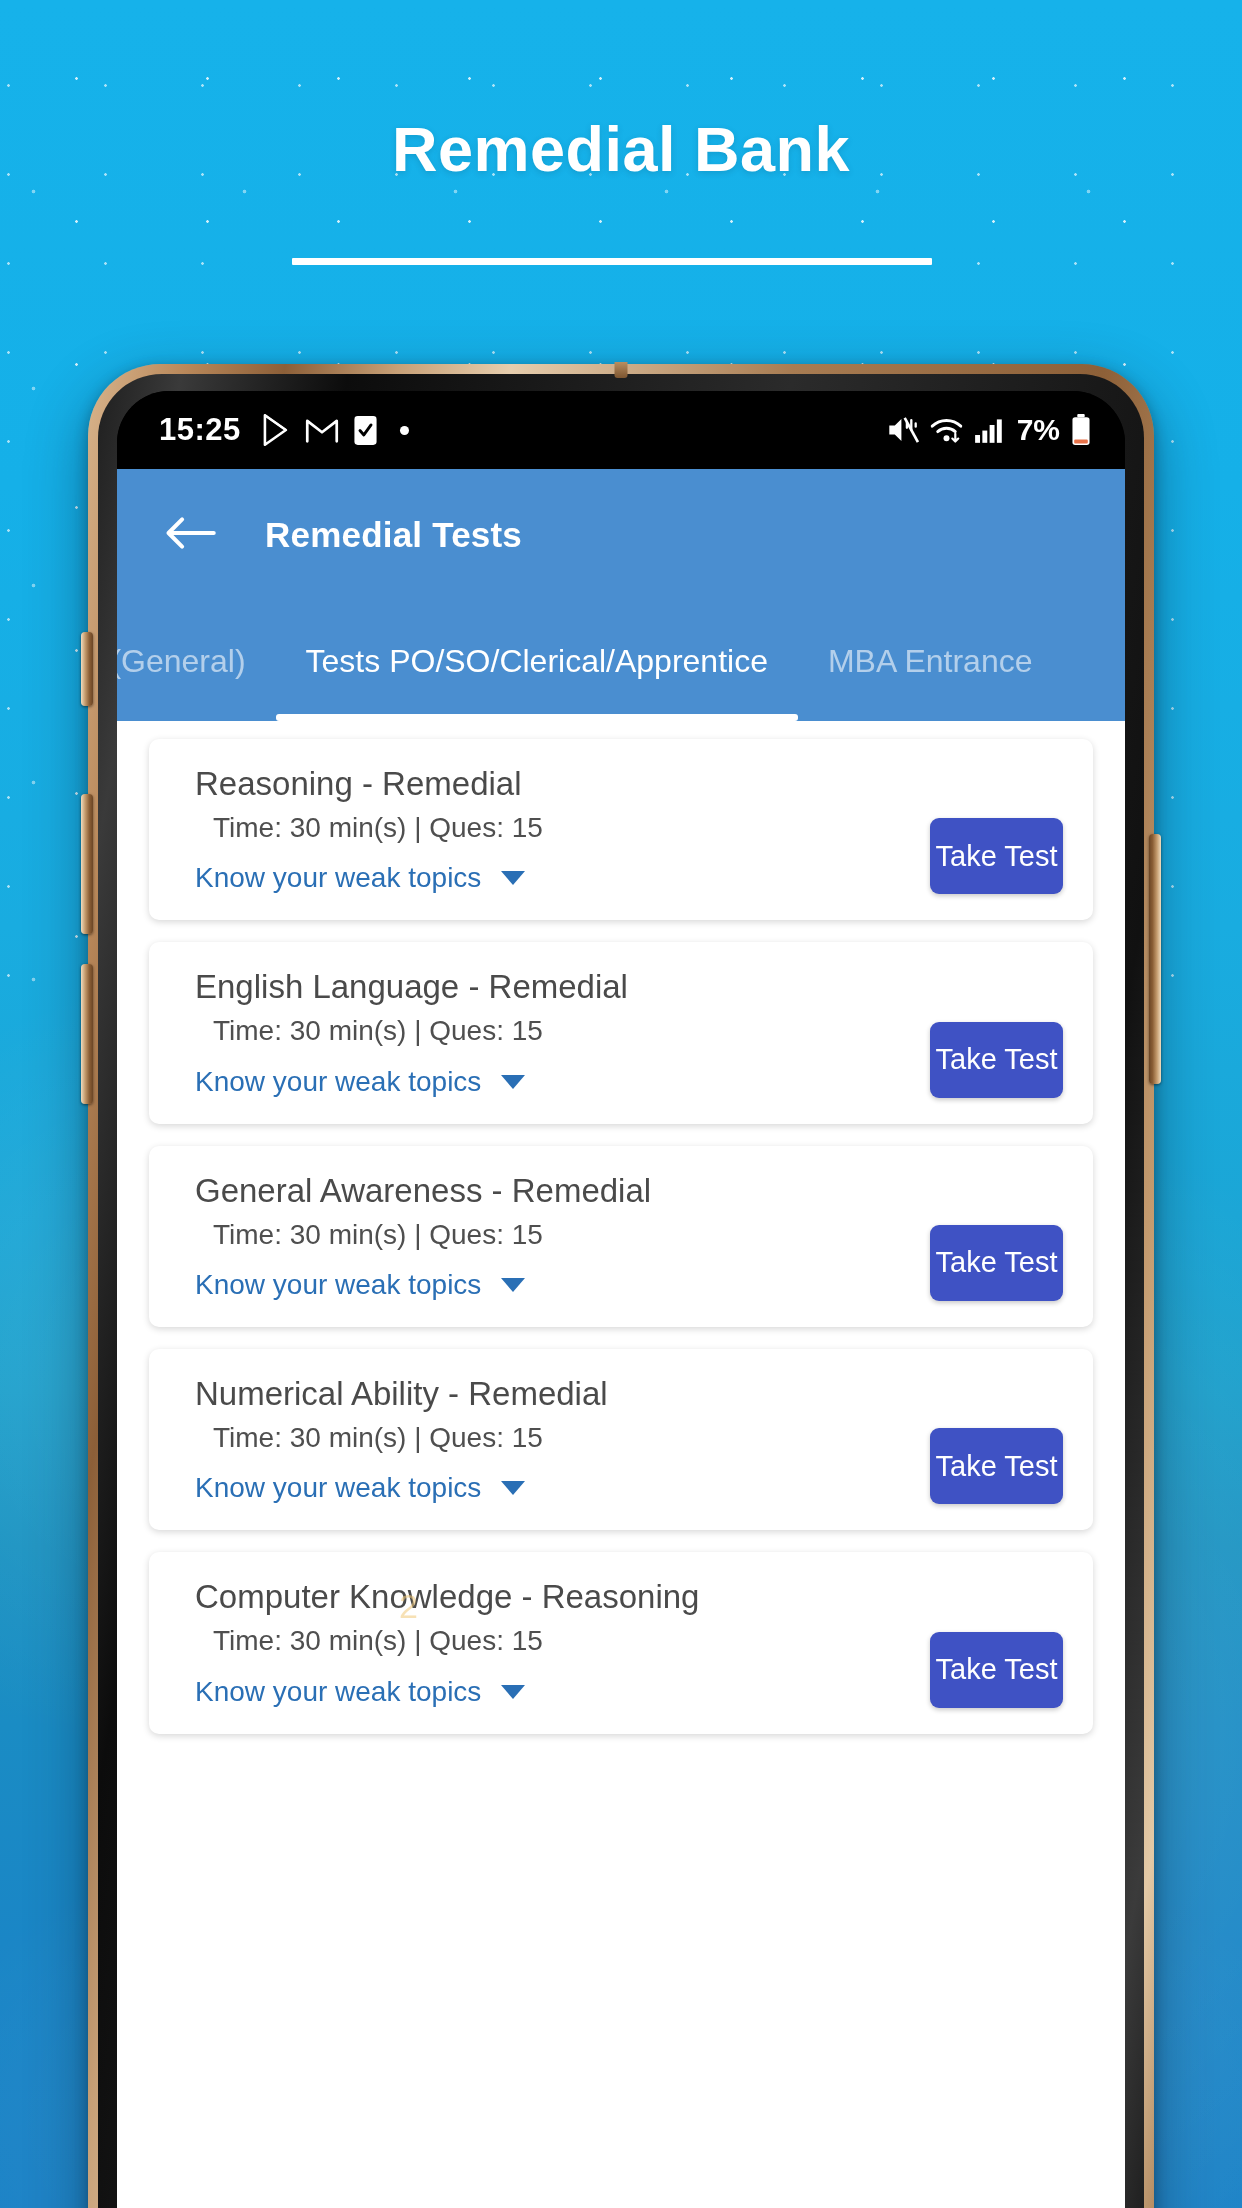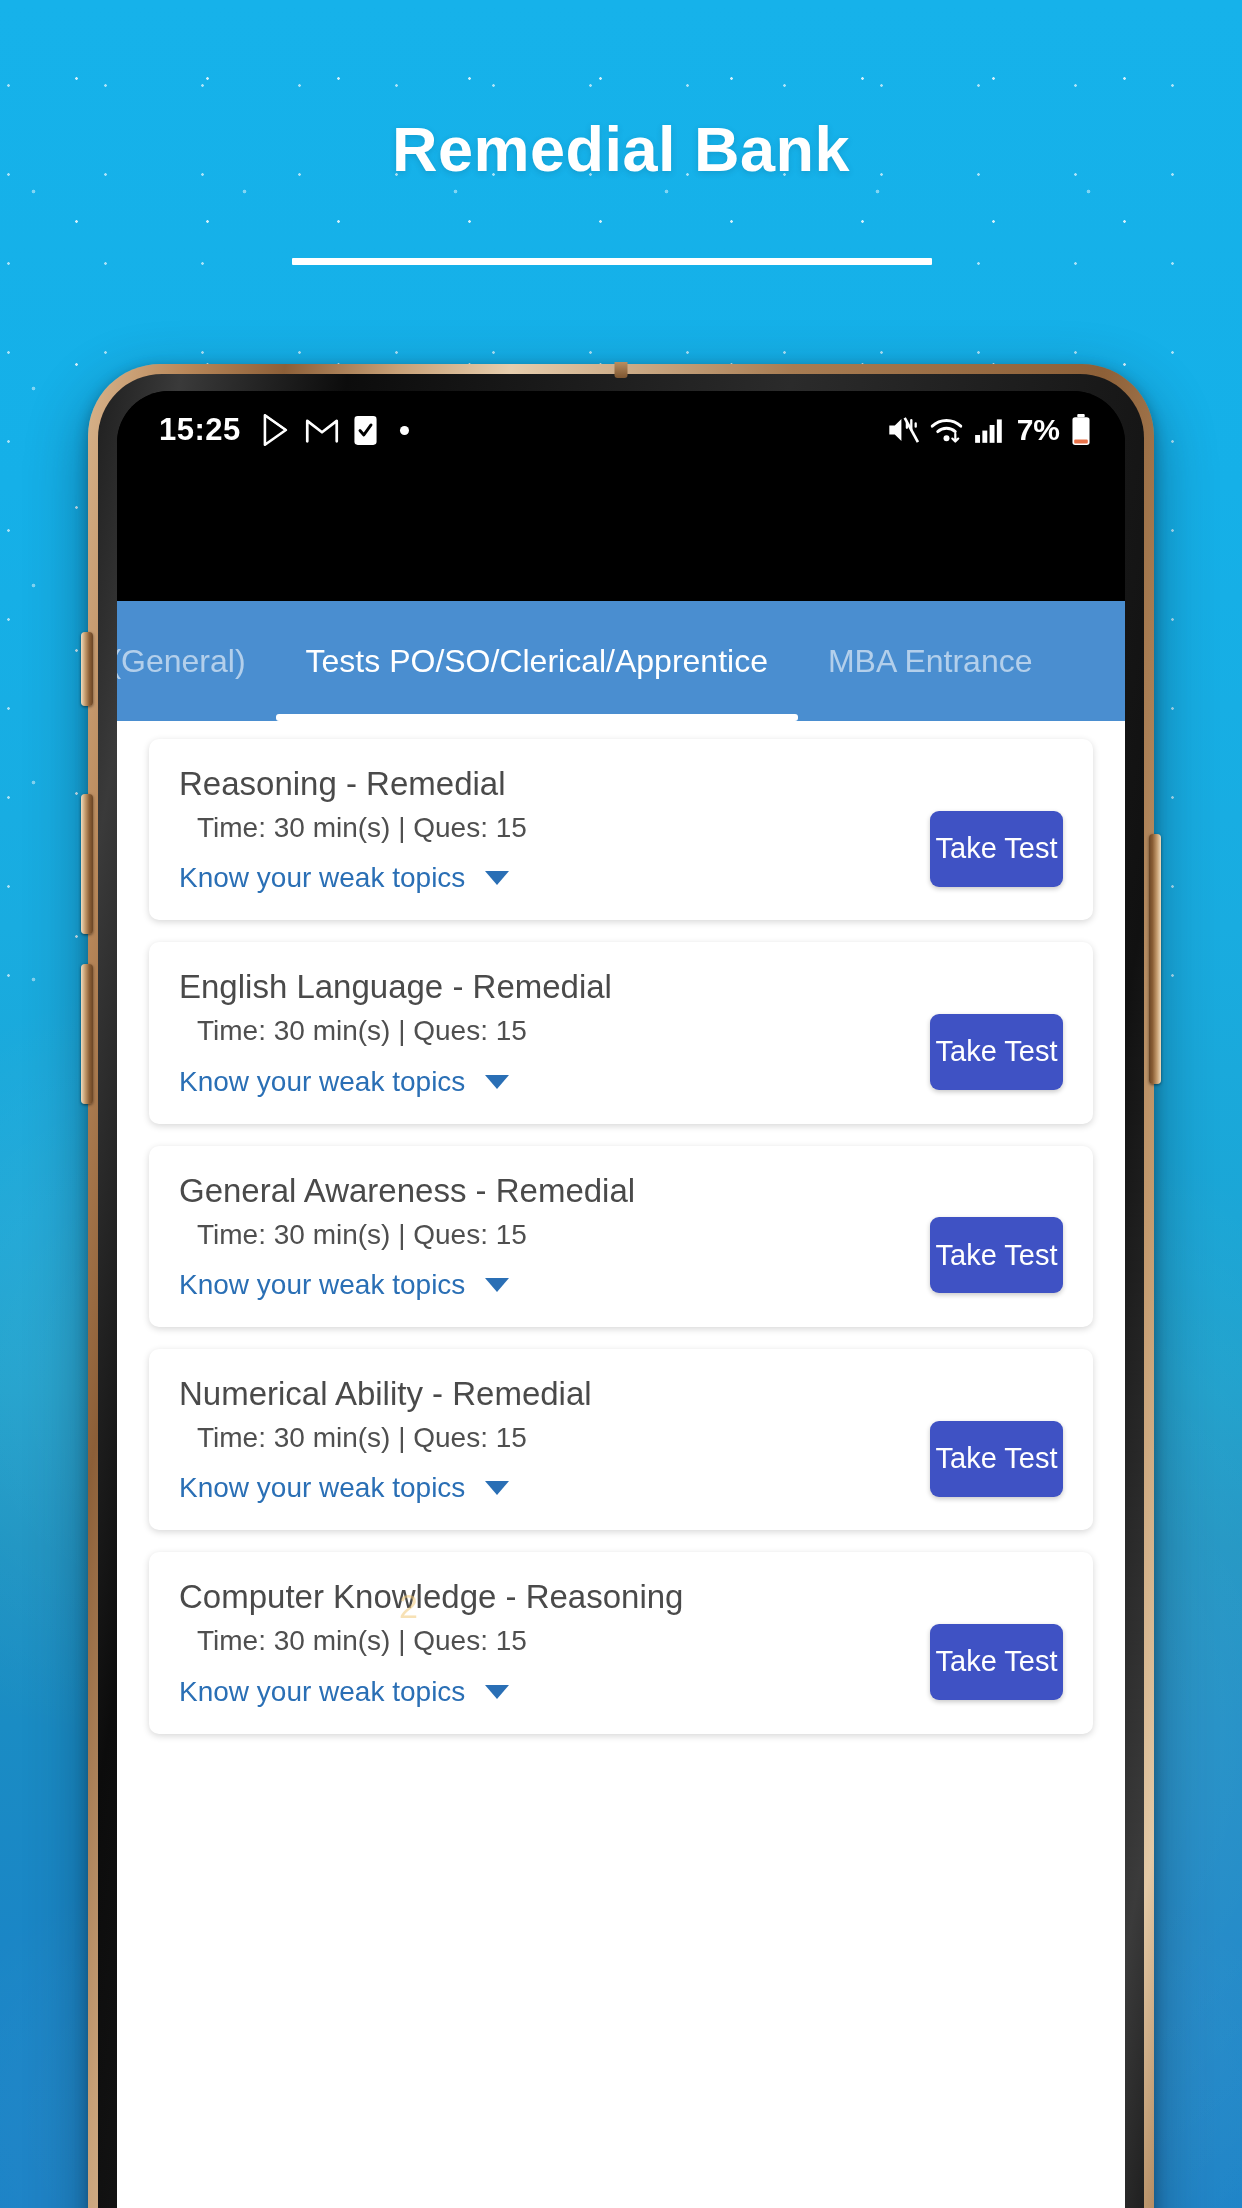--- a/index.html
+++ b/index.html
@@ -172,22 +172,22 @@
     overflow:hidden;
     z-index:1;
   }
   .test-card{
     position:relative;
     margin:0 32px 22px 32px;
     background:#ffffff;
     border-radius:10px;
     box-shadow:0 2px 7px rgba(0,0,0,.16);
     min-height:178px;
-    padding:26px 30px 26px 30px;
-    display:flex; align-items:center;
+    padding:26px 30px 26px 46px;
+    display:flex; align-items:flex-end;
   }
   .card-info{ flex:1; min-width:0; }
   .card-title{
     font-size:33px; color:#4a4a4a; font-weight:normal;
     line-height:1.18; margin-bottom:6px;
     white-space:nowrap;
   }
   .card-meta{
     font-size:28px; color:#4f4f4f; line-height:1.3; margin-bottom:16px;
     white-space:nowrap;
@@ -295,20 +295,30 @@
           <span class="sicon">
             <svg width="20" height="32" viewBox="0 0 18 30">
                 <rect x="5.5" y="0" width="7" height="3" rx="1" fill="#fff"></rect>
                 <rect x="1" y="3" width="16" height="26" rx="2.5" fill="#fff"></rect>
                 <rect x="2.6" y="24" width="12.8" height="3.7" rx="1" fill="#e8734a"></rect>
               </svg>
           </span>
         </span>
       </div>
 
+      <div id="app-bar">
+        <div id="back-button">
+          <span>
+            <svg width="52" height="40" viewBox="0 0 46 34">
+                <path d="M44 17 L4 17 M16 5 L4 17 L16 29" fill="none" stroke="#fff" stroke-width="3.6" stroke-linecap="round" stroke-linejoin="round"></path>
+              </svg>
+          </span>
+        </div>
+        <div id="app-bar-title">Remedial Tests</div>
+      </div>
 
       <div id="tab-bar">
         <div class="tab" id="tab-0">...urance (General)</div>
         <div class="tab active">Tests PO/SO/Clerical/Apprentice</div>
         <div class="tab">MBA Entrance</div>
       </div>
 
       <div id="test-list">
 
         <div class="test-card">

